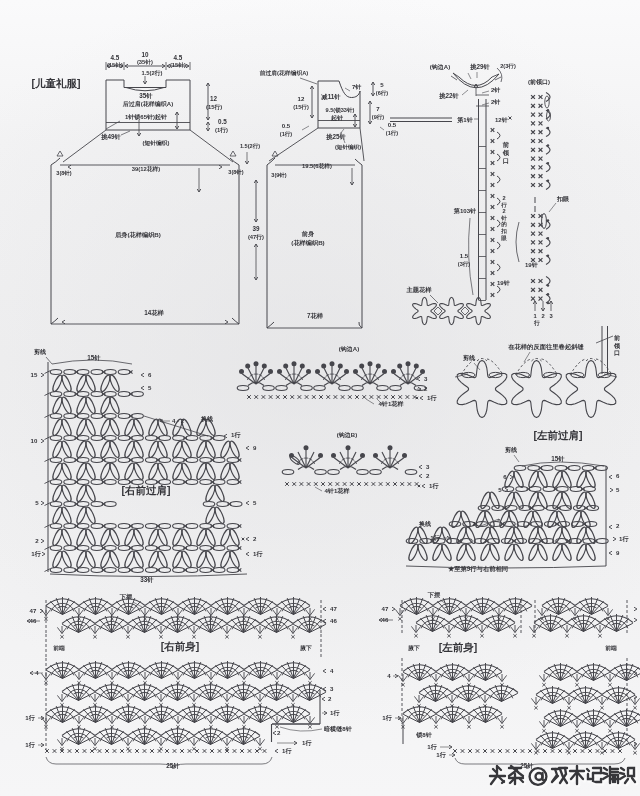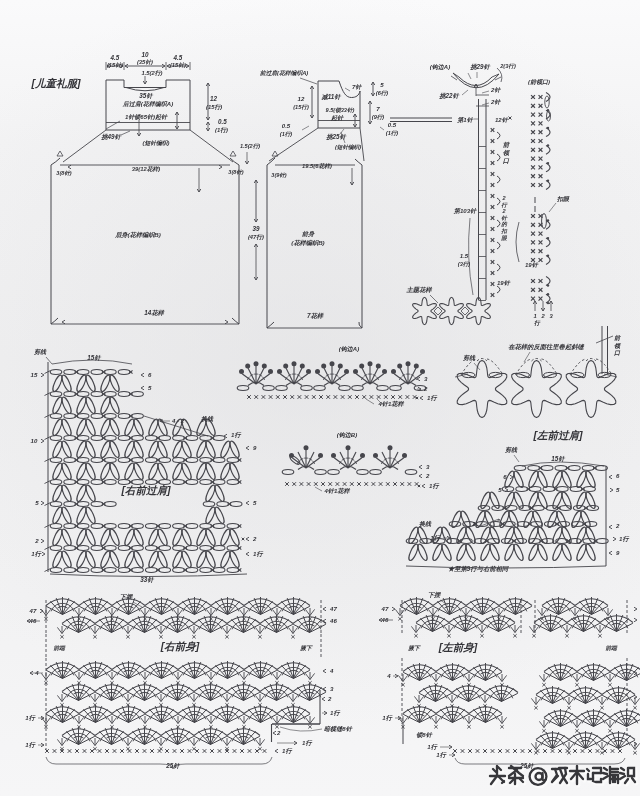--- a/index.html
+++ b/index.html
@@ -1,19 +1,19 @@
 <!DOCTYPE html>
 <html><head><meta charset="utf-8">
 <style>
 html,body{margin:0;padding:0}
 #pg{position:relative;width:640px;height:796px;overflow:hidden;
  font-family:"Liberation Sans",sans-serif;
  background:
   radial-gradient(95% 65% at 48% 45%, rgba(222,222,224,0.55), rgba(238,238,240,0) 72%),
-  linear-gradient(180deg,#fafafb 0%,#f3f3f4 18%,#f0f0f1 45%,#f2f2f3 75%,#f6f6f7 100%); font-style: italic;}
+  linear-gradient(180deg,#fafafb 0%,#f3f3f4 18%,#f0f0f1 45%,#f2f2f3 75%,#f6f6f7 100%);}
 svg text{font-family:"Liberation Sans",sans-serif}
 </style></head><body>
 <div id="pg">
 <svg width="640" height="796" viewBox="0 0 640 796">
 <defs>
         <g id="pet">
           <ellipse cx="-4.4" cy="8.4" rx="2.9" ry="8.8" transform="rotate(24 -4.3 8)" stroke="#46464c" stroke-width="1.15" fill="none"></ellipse>
           <ellipse cx="4.4" cy="8.4" rx="2.9" ry="8.8" transform="rotate(-24 4.3 8)" stroke="#46464c" stroke-width="1.15" fill="none"></ellipse>
         </g>
         <ellipse id="ch" cx="0" cy="0" rx="5.8" ry="2.5" stroke="#46464c" stroke-width="1.1" fill="none"></ellipse>

